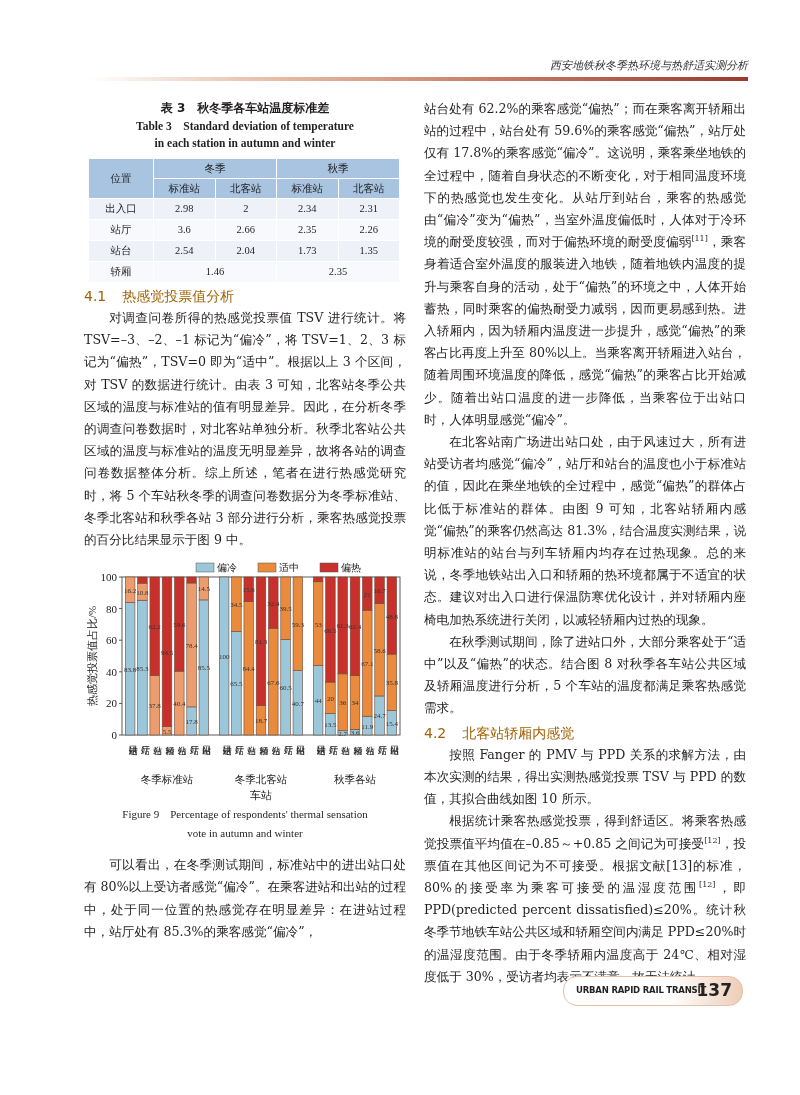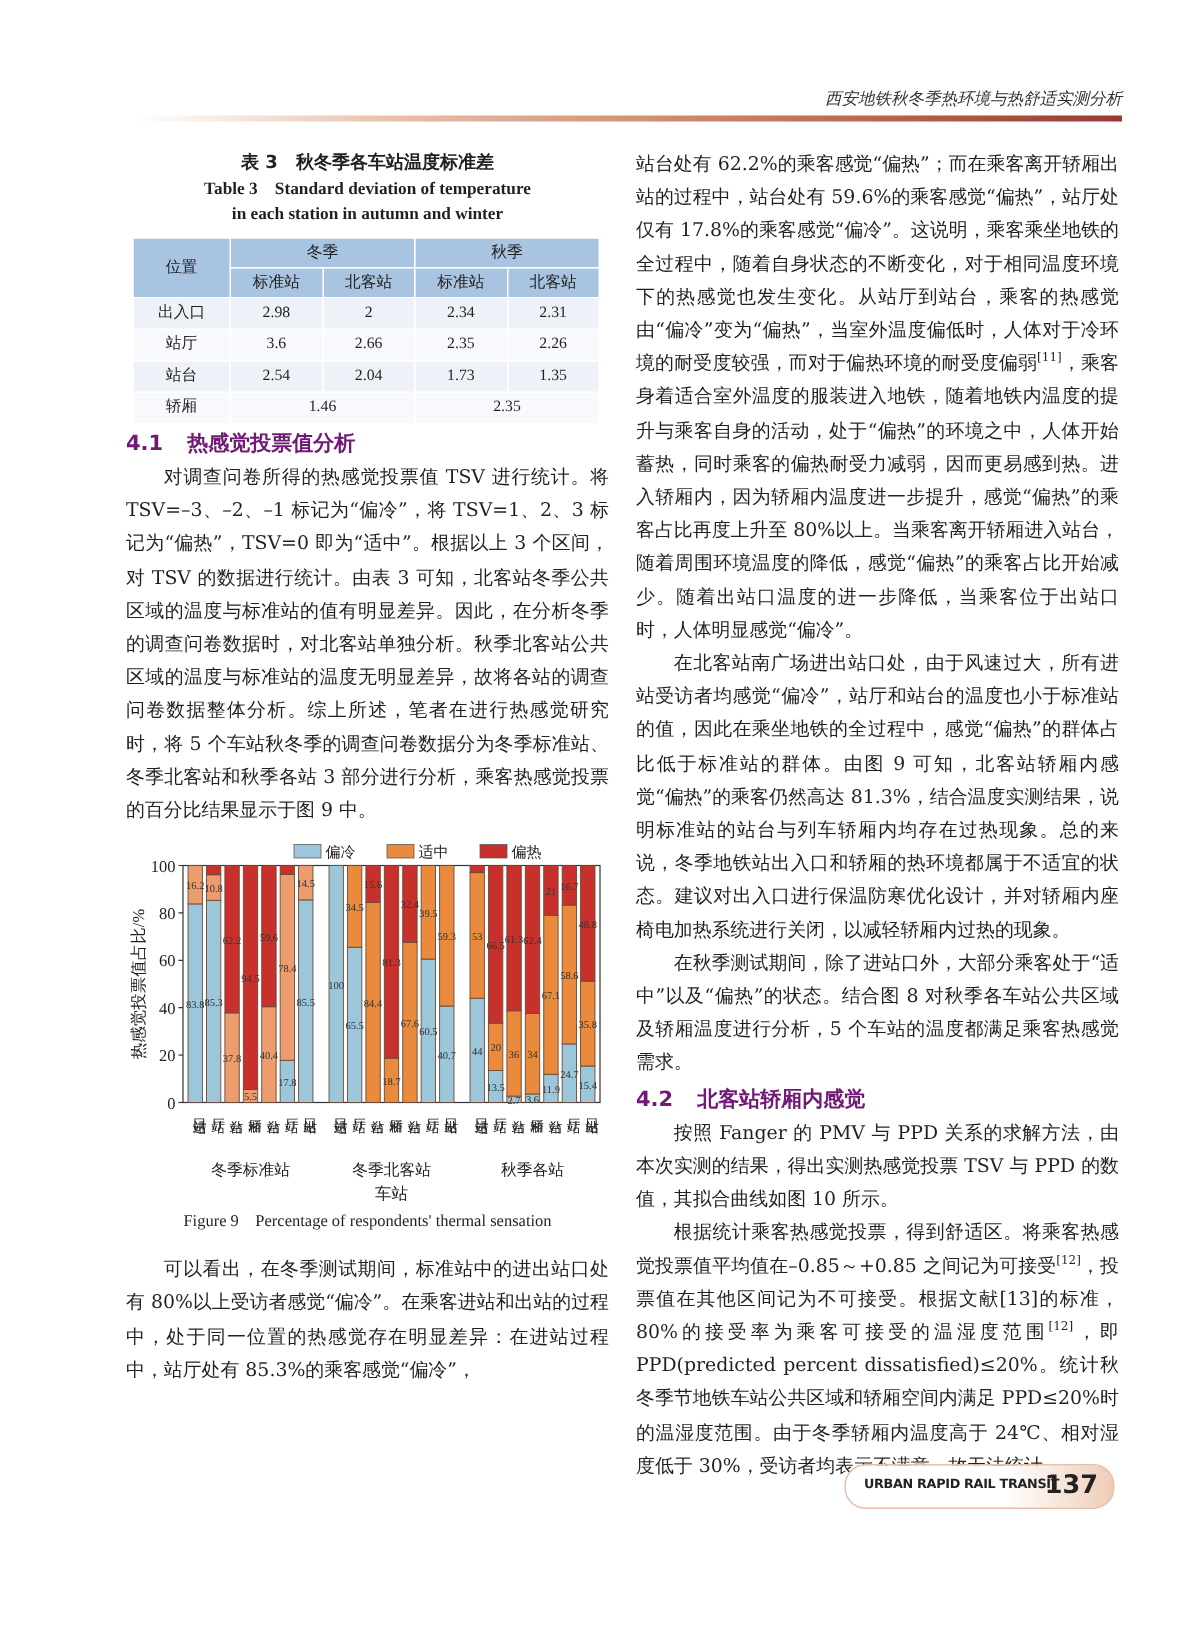--- a/index.html
+++ b/index.html
@@ -13,21 +13,21 @@
   p.indent{text-indent:2em;}
   .tbl-cap-cn{text-align:center;font-weight:bold;font-size:12px;line-height:20px;font-family:"DejaVu Sans","Liberation Sans",sans-serif;}
   .tbl-cap-en{text-align:center;font-weight:bold;font-size:11.5px;line-height:17px;font-family:"Liberation Serif",serif;}
   table{width:312px;margin:6px 0 0 4px;border-collapse:collapse;font-size:10.5px;line-height:18px;font-family:"Liberation Serif",serif;}
   th{background:#a9c4e0;font-weight:normal;color:#222;border:1px solid #fff;padding:0;height:19px;}
   td{text-align:center;padding:0;height:20px;border:1px solid #fff;}
   tbody tr:nth-child(odd) td{background:#eef2f8;}
   tbody tr:nth-child(even) td{background:#f7f9fc;}
   h2{margin:16px 0 0 0;font-size:17px;font-weight:bold;color:#3a6b5a;line-height:24px;font-family:"DejaVu Sans","Liberation Sans",sans-serif;}
   h2 .num{margin-right:14px;}
-  h3{margin:2px 0 0 0;font-size:14px;font-weight:bold;color:#701a75;line-height:22px;font-family:"DejaVu Sans","Liberation Sans",sans-serif;}
+  h3{margin:2px 0 0 0;font-size:14px;font-weight:normal;color:#a16207;line-height:22px;font-family:"DejaVu Sans","Liberation Sans",sans-serif;}
   h3 .num{margin-right:16px;}
   .chart-wrap{position:relative;width:322px;height:245px;margin-top:8px;}
   .fig-cap{text-align:center;font-size:11px;line-height:17px;font-family:"Liberation Serif",serif;margin-top:2px;}
   .fig-cap.cn{font-family:"DejaVu Sans","Liberation Sans",sans-serif;}
   sup{font-size:8px;line-height:0;}
   .footer{position:absolute;left:563px;top:976px;height:28px;width:178px;border-radius:14px;background:linear-gradient(to right,#fff 0%,#fff 60%,#eecdb7 100%);border:1px solid #e6bfa9;}
   .footer-text{position:absolute;left:12px;top:8px;font-size:8.5px;font-weight:bold;color:#222;font-family:"DejaVu Sans","Liberation Sans",sans-serif;letter-spacing:-0.2px;}
   .footer-page{position:absolute;right:10px;top:3px;font-size:17px;font-weight:bold;color:#222;font-family:"DejaVu Sans","Liberation Sans",sans-serif;}
   svg text{font-family:"Liberation Serif",serif;}
 </style>
@@ -228,20 +228,21 @@
         <rect x="303.06571428571425" y="95.104" width="9.582857142857144" height="56.56400000000001" fill="#e98a3c" stroke="#6b4a3a" stroke-width="0.6"></rect>
         <text x="307.85714285714283" y="126.386" font-size="7" text-anchor="middle" fill="#333">35.8</text>
         <rect x="303.06571428571425" y="18" width="9.582857142857144" height="77.104" fill="#c8312b" stroke="#6b4a3a" stroke-width="0.6"></rect>
         <text x="307.85714285714283" y="59.552" font-size="7" text-anchor="middle" fill="#333">48.8</text>
         <text x="310.85714285714283" y="180" font-size="9" fill="#222" writing-mode="tb" transform="" style="writing-mode:vertical-rl;">出站口</text>
         <text x="270.99999999999994" y="224" font-size="10.5" text-anchor="middle" fill="#222">秋季各站</text>
         <text x="177" y="240" font-size="11" text-anchor="middle" fill="#222">车站</text>
       </svg>
   </div>
   <div class="fig-cap">Figure 9　Percentage of respondents' thermal sensation</div>
+  <div class="fig-cap">vote in autumn and winter</div>
 
   <p class="indent" style="margin-top:12px">可以看出，在冬季测试期间，标准站中的进出站口处有 80%以上受访者感觉“偏冷”。在乘客进站和出站的过程中，处于同一位置的热感觉存在明显差异：在进站过程中，站厅处有 85.3%的乘客感觉“偏冷”，</p>
 </div>
 
 <div class="col right">
   <p><span>站台处有 62.2%的乘客感觉“偏热”；而在乘客离开轿厢出站的过程中，站台处有 59.6%的乘客感觉“偏热”，站厅处仅有 17.8%的乘客感觉“偏冷”。这说明，乘客乘坐地铁的全过程中，随着自身状态的不断变化，对于相同温度环境下的热感觉也发生变化。从站厅到站台，乘客的热感觉由“偏冷”变为“偏热”，当室外温度偏低时，人体对于冷环境的耐受度较强，而对于偏热环境的耐受度偏弱</span><sup>[11]</sup><span>，乘客身着适合室外温度的服装进入地铁，随着地铁内温度的提升与乘客自身的活动，处于“偏热”的环境之中，人体开始蓄热，同时乘客的偏热耐受力减弱，因而更易感到热。进入轿厢内，因为轿厢内温度进一步提升，感觉“偏热”的乘客占比再度上升至 80%以上。当乘客离开轿厢进入站台，随着周围环境温度的降低，感觉“偏热”的乘客占比开始减少。随着出站口温度的进一步降低，当乘客位于出站口时，人体明显感觉“偏冷”。</span></p>
   <p class="indent">在北客站南广场进出站口处，由于风速过大，所有进站受访者均感觉“偏冷”，站厅和站台的温度也小于标准站的值，因此在乘坐地铁的全过程中，感觉“偏热”的群体占比低于标准站的群体。由图 9 可知，北客站轿厢内感觉“偏热”的乘客仍然高达 81.3%，结合温度实测结果，说明标准站的站台与列车轿厢内均存在过热现象。总的来说，冬季地铁站出入口和轿厢的热环境都属于不适宜的状态。建议对出入口进行保温防寒优化设计，并对轿厢内座椅电加热系统进行关闭，以减轻轿厢内过热的现象。</p>
   <p class="indent">在秋季测试期间，除了进站口外，大部分乘客处于“适中”以及“偏热”的状态。结合图 8 对秋季各车站公共区域及轿厢温度进行分析，5 个车站的温度都满足乘客热感觉需求。</p>
   <h3><span class="num">4.2</span><span>北客站轿厢内感觉</span></h3>
   <p class="indent">按照 Fanger 的 PMV 与 PPD 关系的求解方法，由本次实测的结果，得出实测热感觉投票 TSV 与 PPD 的数值，其拟合曲线如图 10 所示。</p>

